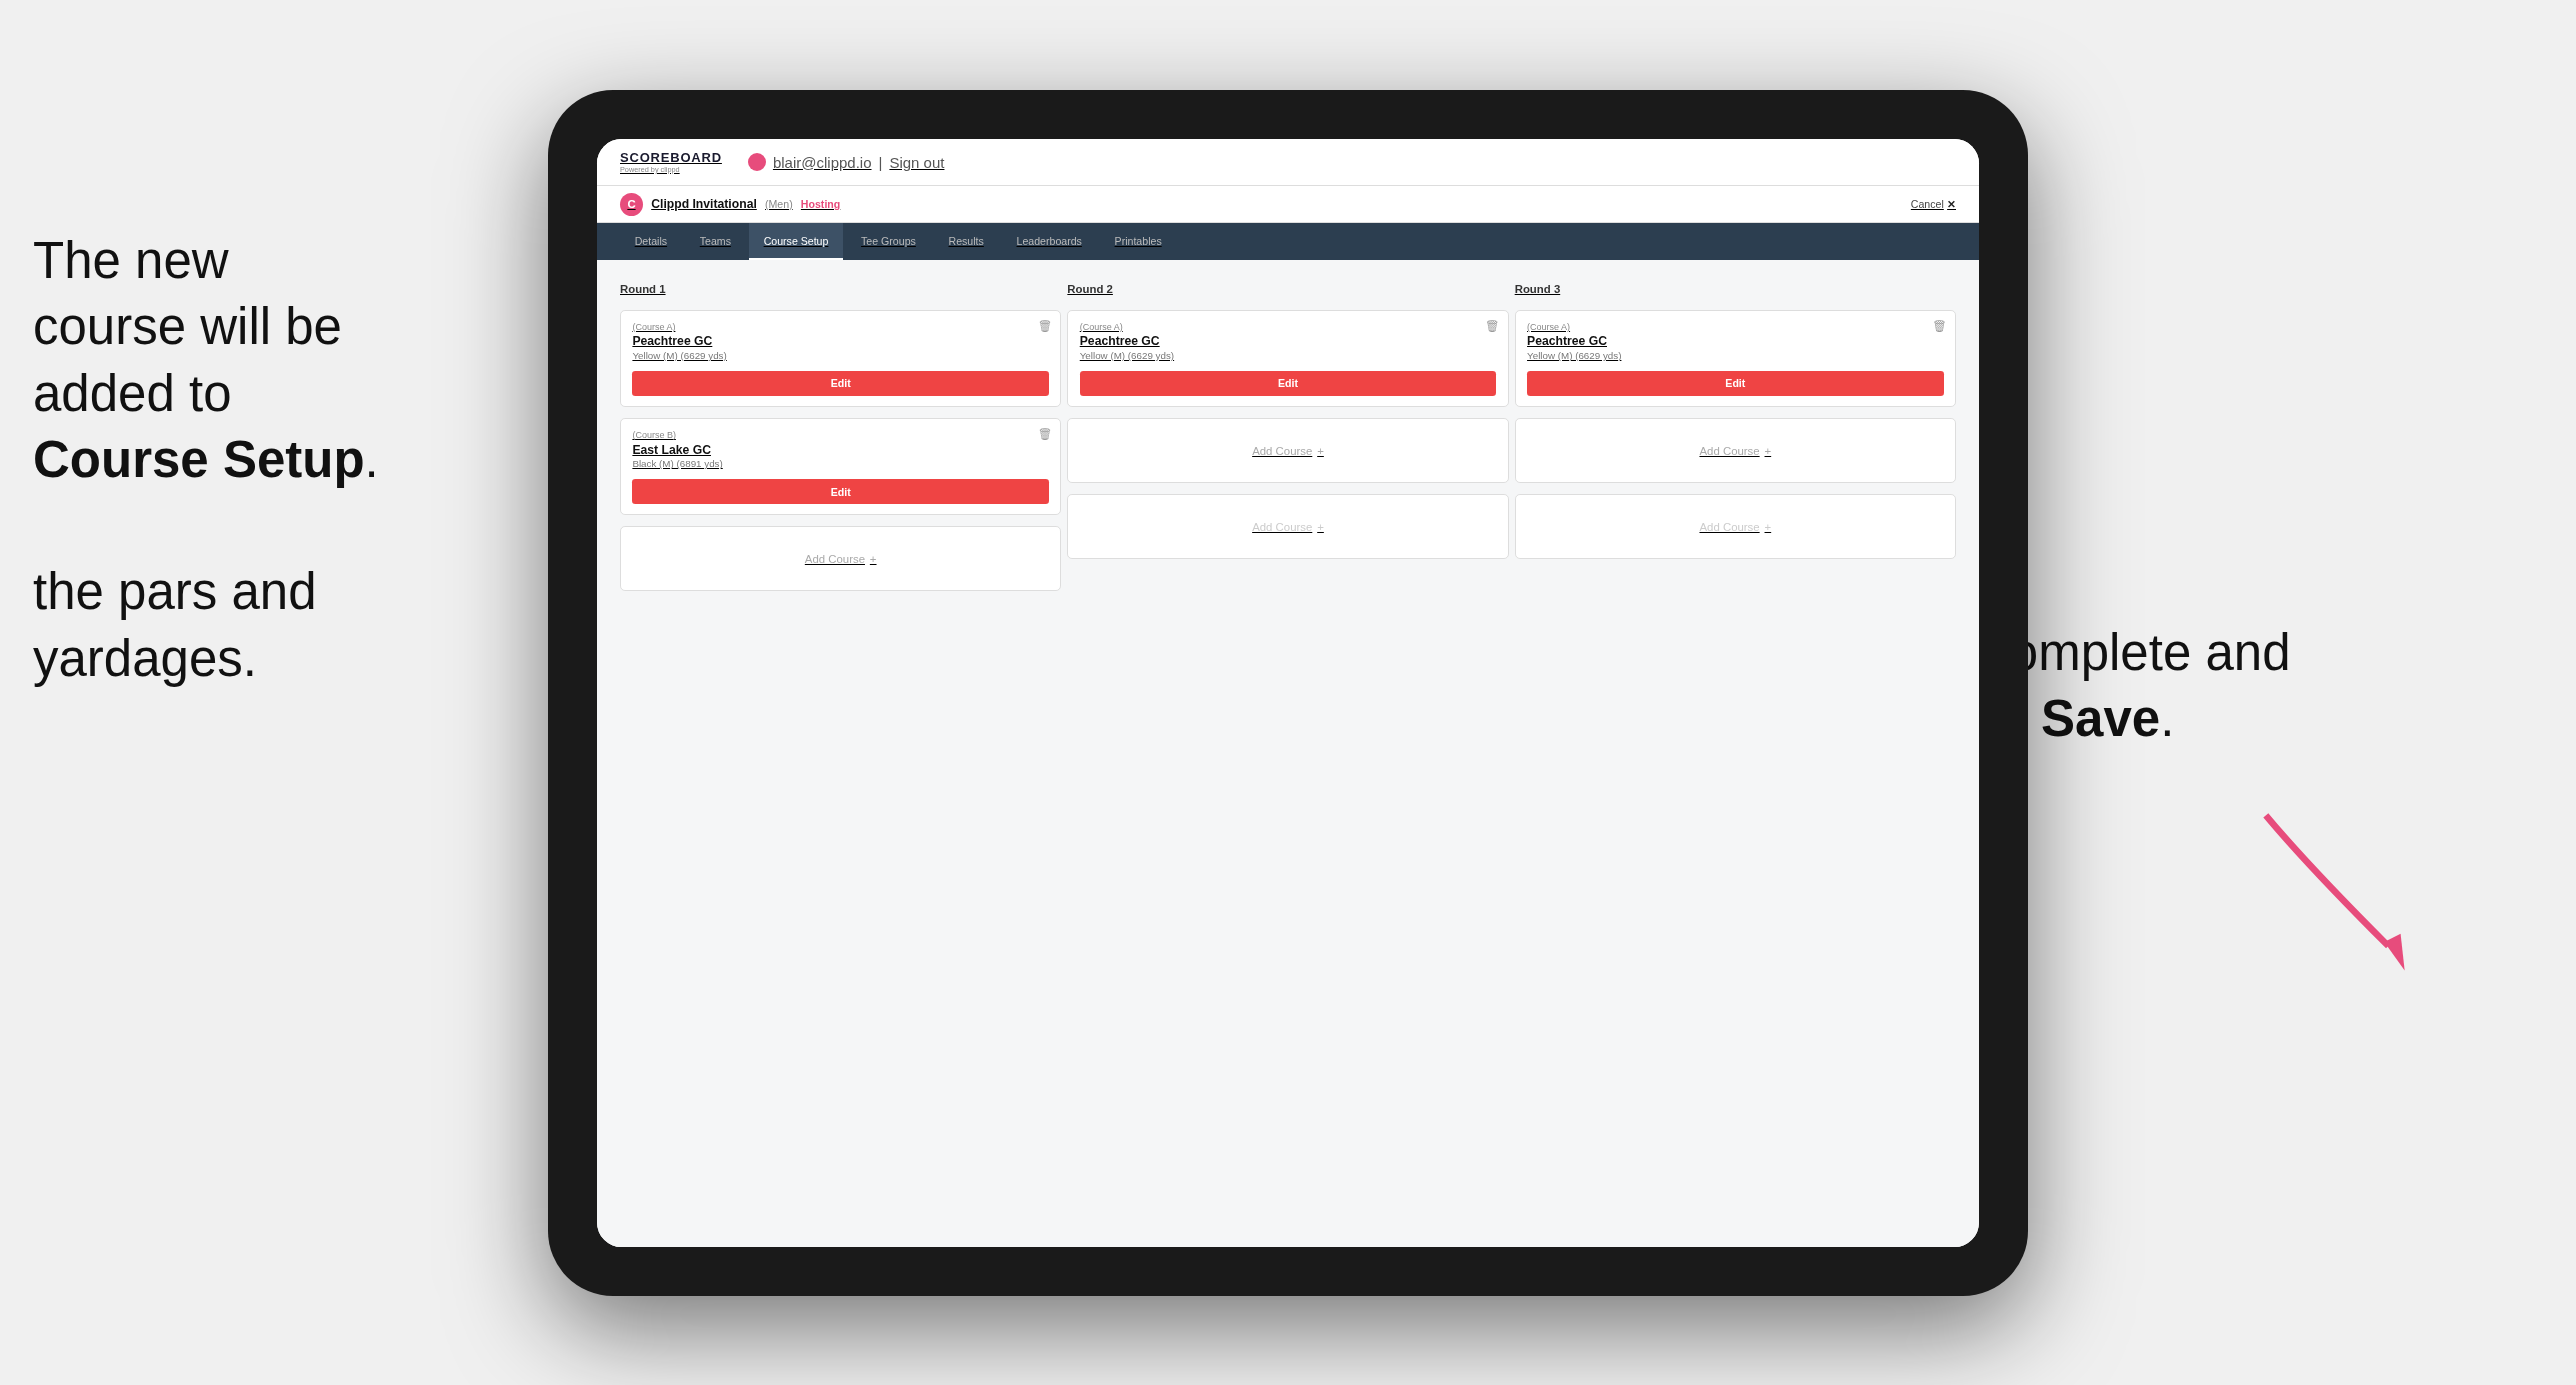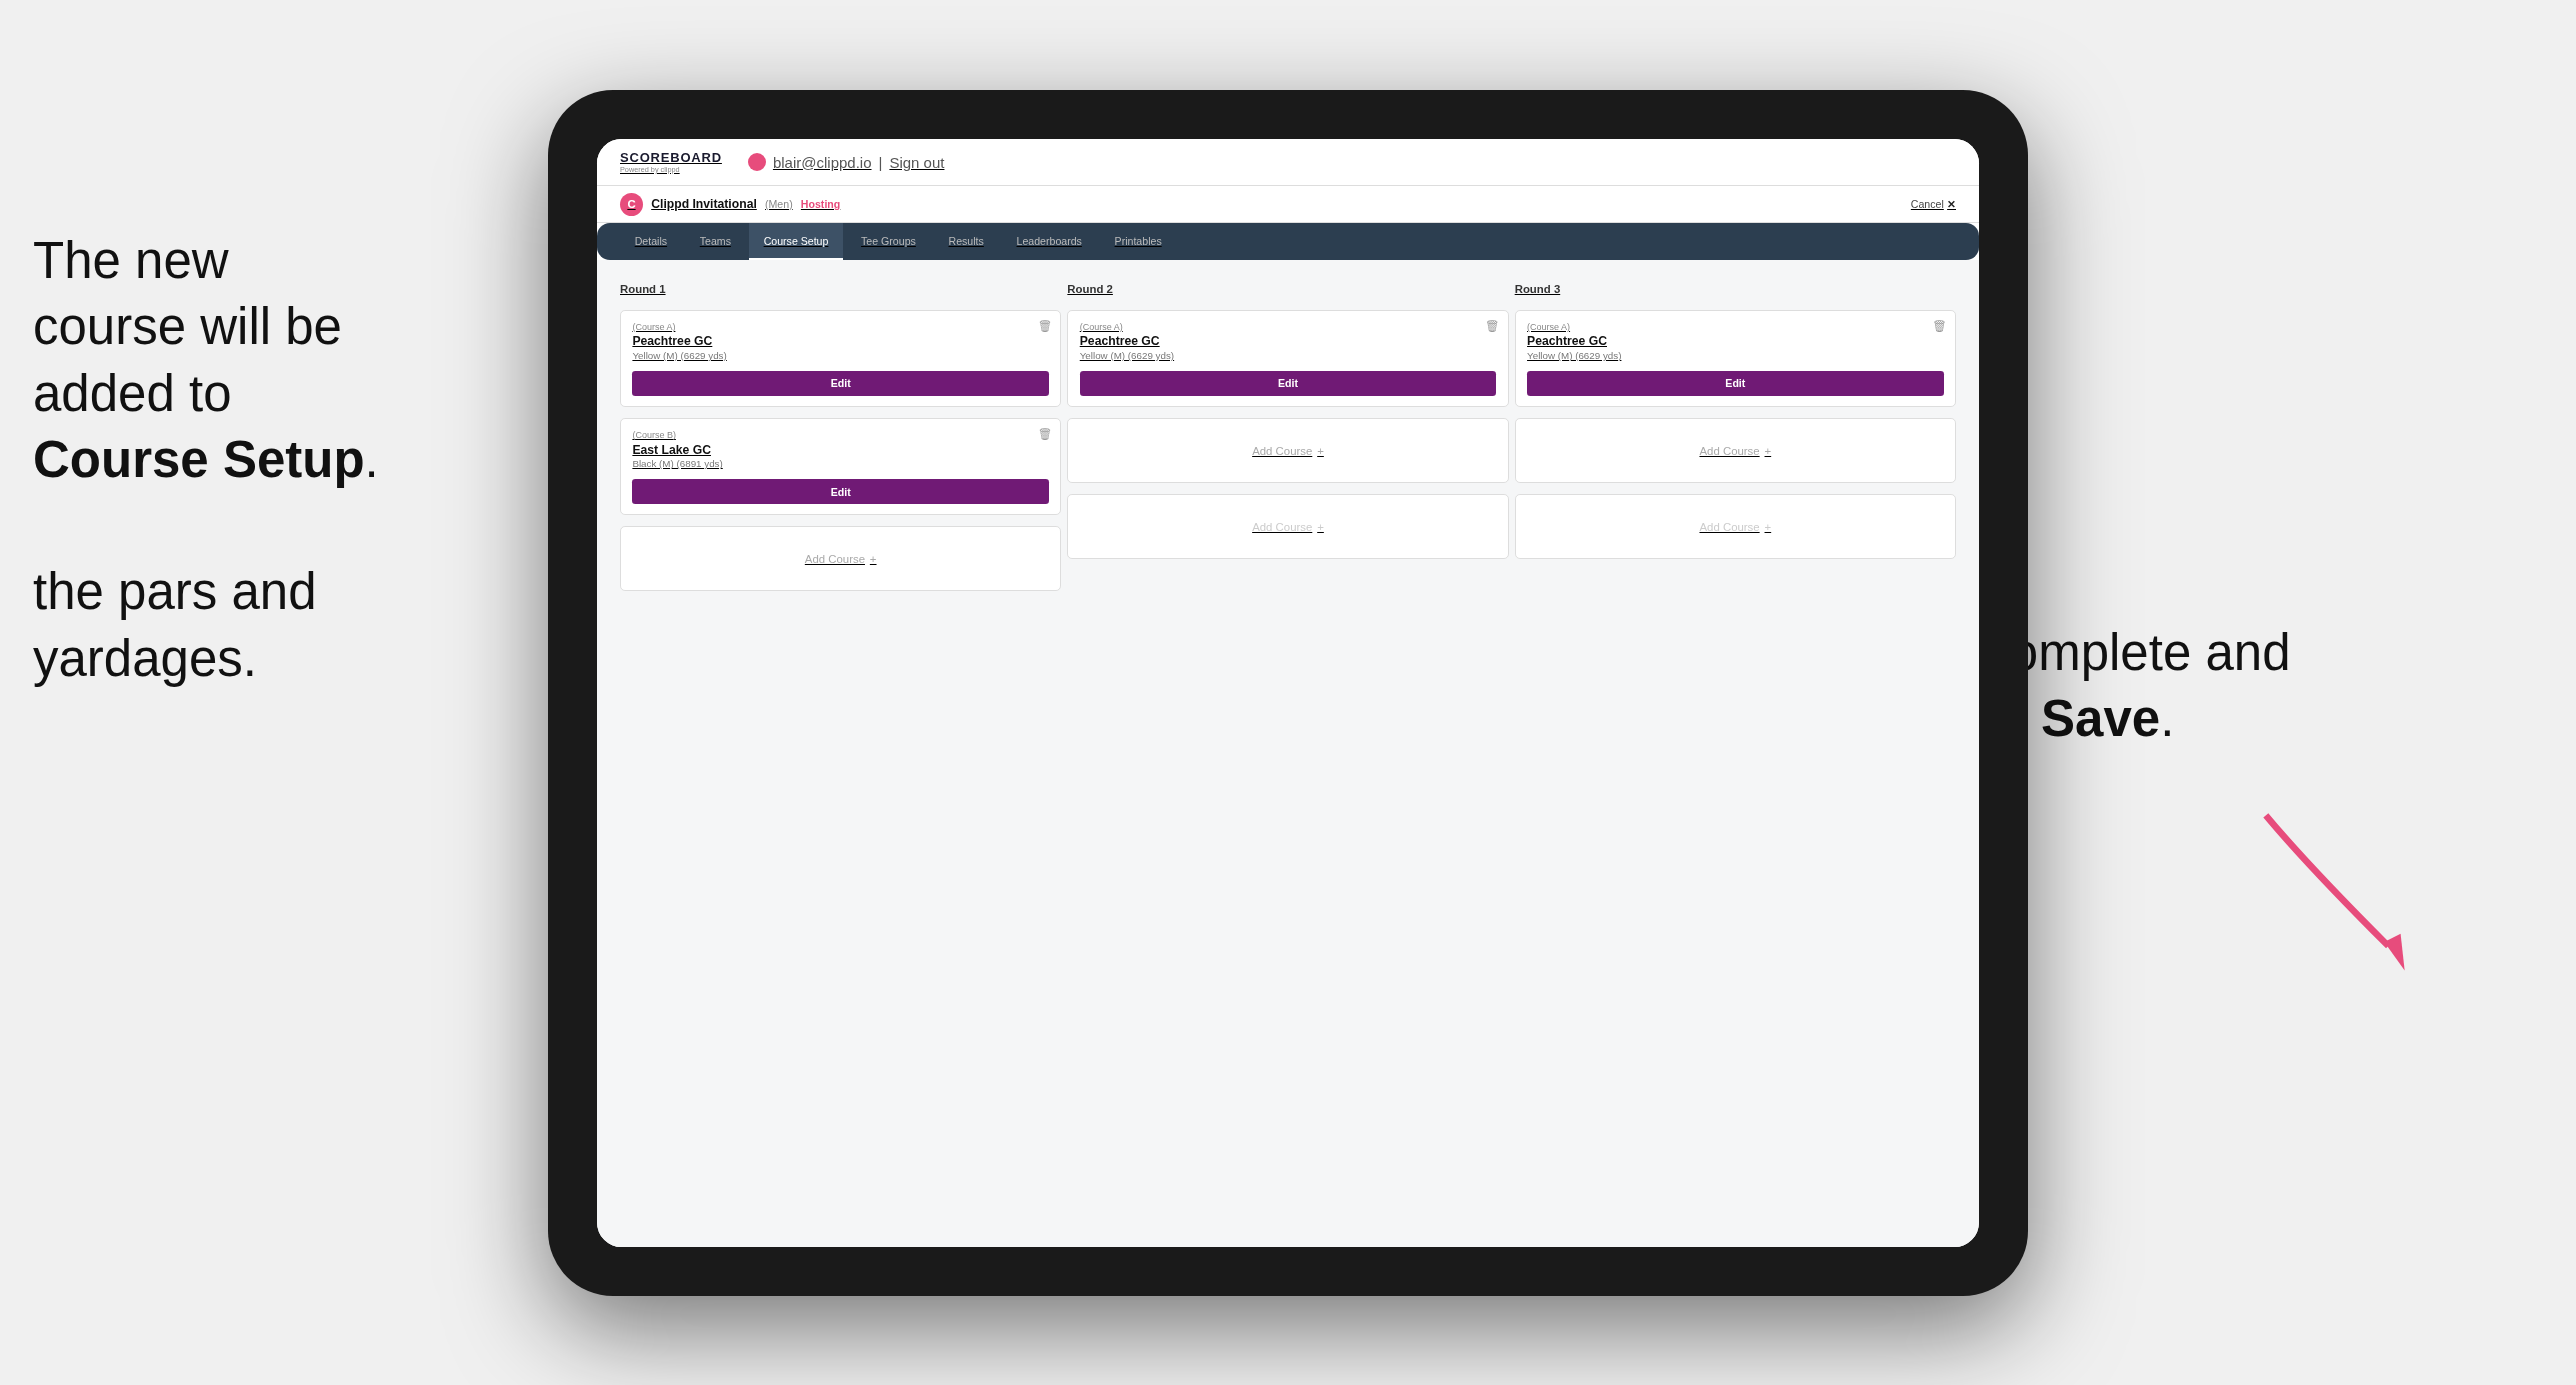--- a/index.html
+++ b/index.html
@@ -194,21 +194,20 @@
     }
 
     
     .tab-bar {
       background: #2c3e50;
       padding: 0 23px;
       height: 37px;
       display: flex;
       align-items: stretch;
       gap: 3.3px;
-      border-radius: 13px;
     }
     .tab {
       padding: 0 14.7px;
       display: flex;
       align-items: center;
       font-size: 10.6px;
       color: #bbb;
       cursor: pointer;
       border-bottom: 2.4px solid transparent;
     }
@@ -272,21 +271,21 @@
       margin-bottom: 1.6px;
     }
 
     .course-details {
       font-size: 9.8px;
       color: #777;
       margin-bottom: 9.8px;
     }
 
     .edit-btn {
-      background: #701a75;
+      background: #ef4444;
       color: #fff;
       border: none;
       border-radius: 3.3px;
       padding: 6.5px 0;
       width: 100%;
       font-size: 10.6px;
       font-weight: 600;
       cursor: pointer;
       text-align: center;
     }

